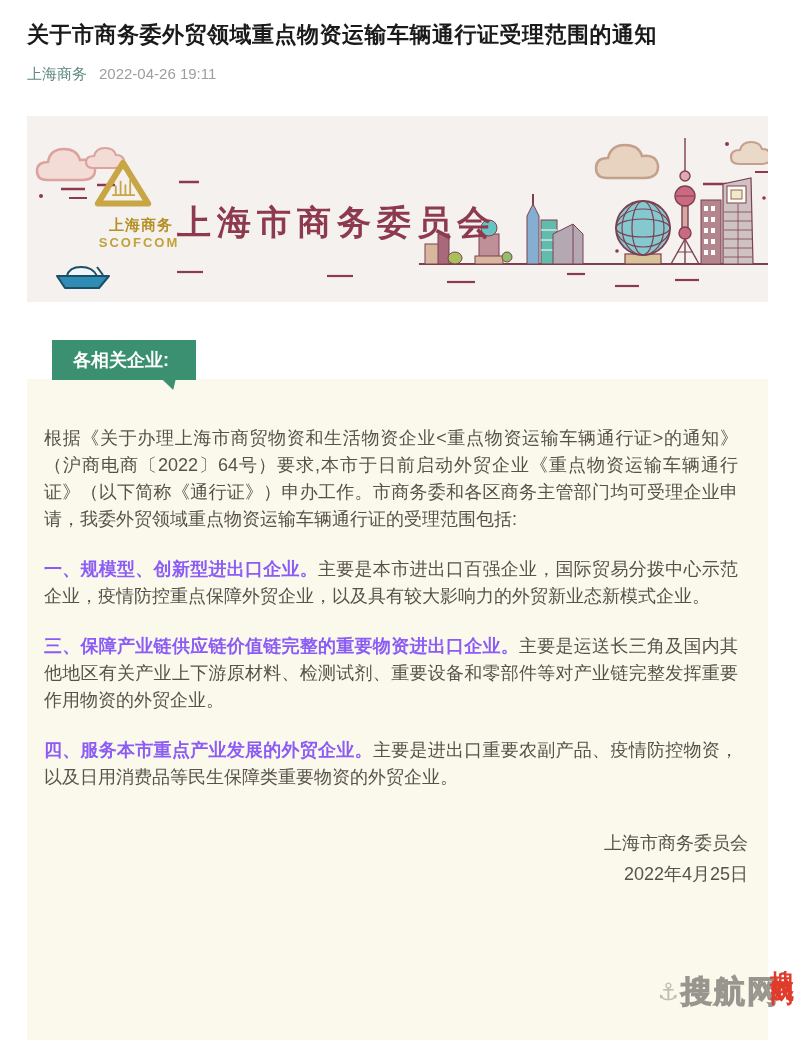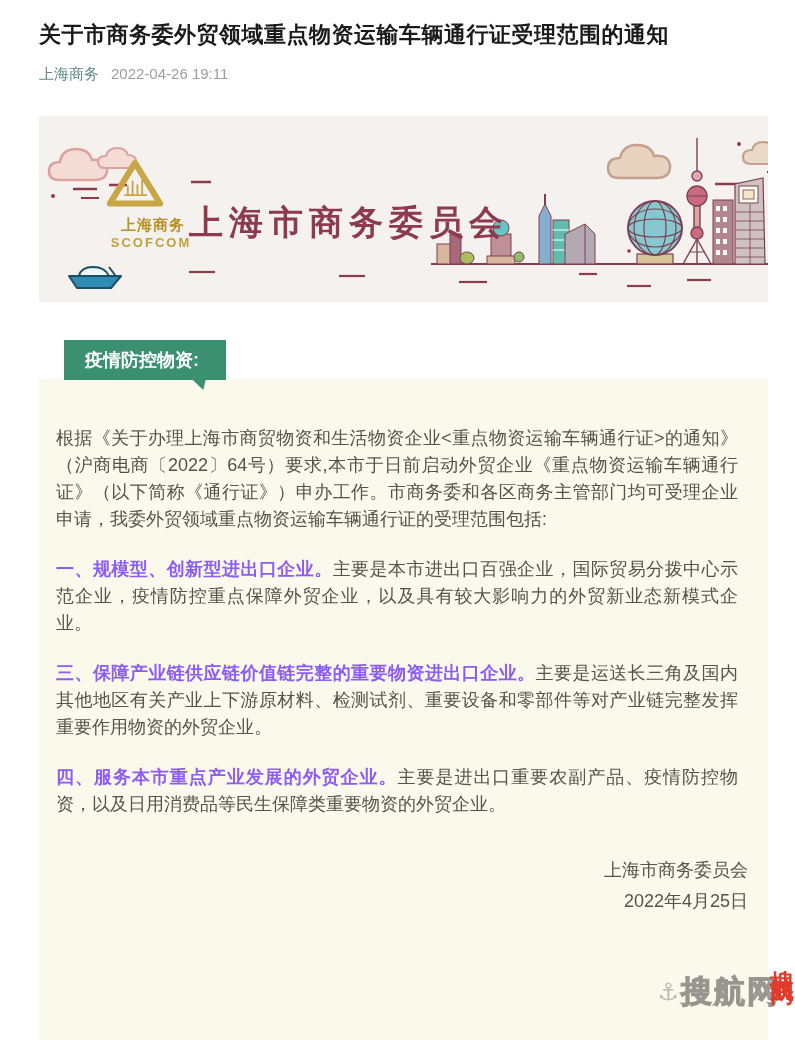--- a/index.html
+++ b/index.html
@@ -1,18 +1,18 @@
 <!DOCTYPE html>
 <html><head>
 <meta charset="utf-8">
 <style>
   * { margin:0; padding:0; box-sizing:border-box; }
   html,body { background:#ffffff; }
   body { font-family:"Liberation Sans","DejaVu Sans",sans-serif; }
-  .page { position:relative; width:795px; height:1040px; background:#ffffff; overflow:hidden;padding-left:12px; }
+  .page { position:relative; width:795px; height:1040px; background:#ffffff; overflow:hidden; }
 
   .article-title {
     padding:20px 27px 0 27px; font-size:22px; line-height:30px; font-weight:700;
     color:#1a1a1a; letter-spacing:0.5px;
   }
   .byline { margin:15px 27px 16px 27px; font-size:15px; }
   .byline .account { color:#5d8a82; margin-right:12px; cursor:pointer; }
   .byline .pubtime { color:#9e9e9e; }
 
   .banner {
@@ -195,21 +195,21 @@
         <line x1="648" y1="164" x2="672" y2="164"></line>
         <line x1="150" y1="156" x2="176" y2="156"></line>
       </g>
     </svg>
     <div class="banner-title">上海市商务委员会</div>
     <div class="banner-logo-name">上海商务</div>
     <div class="banner-logo-sub">SCOFCOM</div>
   </div>
 
   <div class="content">
-    <div class="salutation">疫情防控物资:</div>
+    <div class="salutation">各相关企业:</div>
 
     <p><span>根据《关于办理上海市商贸物资和生活物资企业&lt;重点物资运输车辆通行证&gt;的通知》（沪商电商〔2022〕64号）要求,本市于日前启动外贸企业《重点物资运输车辆通行证》（以下简称《通行证》）申办工作。市商务委和各区商务主管部门均可受理企业申请，我委外贸领域重点物资运输车辆通行证的受理范围包括:</span></p>
 
     <p><span class="lead">一、规模型、创新型进出口企业。</span><span>主要是本市进出口百强企业，国际贸易分拨中心示范企业，疫情防控重点保障外贸企业，以及具有较大影响力的外贸新业态新模式企业。</span></p>
 
 
     <p><span class="lead">三、保障产业链供应链价值链完整的重要物资进出口企业。</span><span>主要是运送长三角及国内其他地区有关产业上下游原材料、检测试剂、重要设备和零部件等对产业链完整发挥重要作用物资的外贸企业。</span></p>
 
     <p><span class="lead">四、服务本市重点产业发展的外贸企业。</span><span>主要是进出口重要农副产品、疫情防控物资，以及日用消费品等民生保障类重要物资的外贸企业。</span></p>
 

